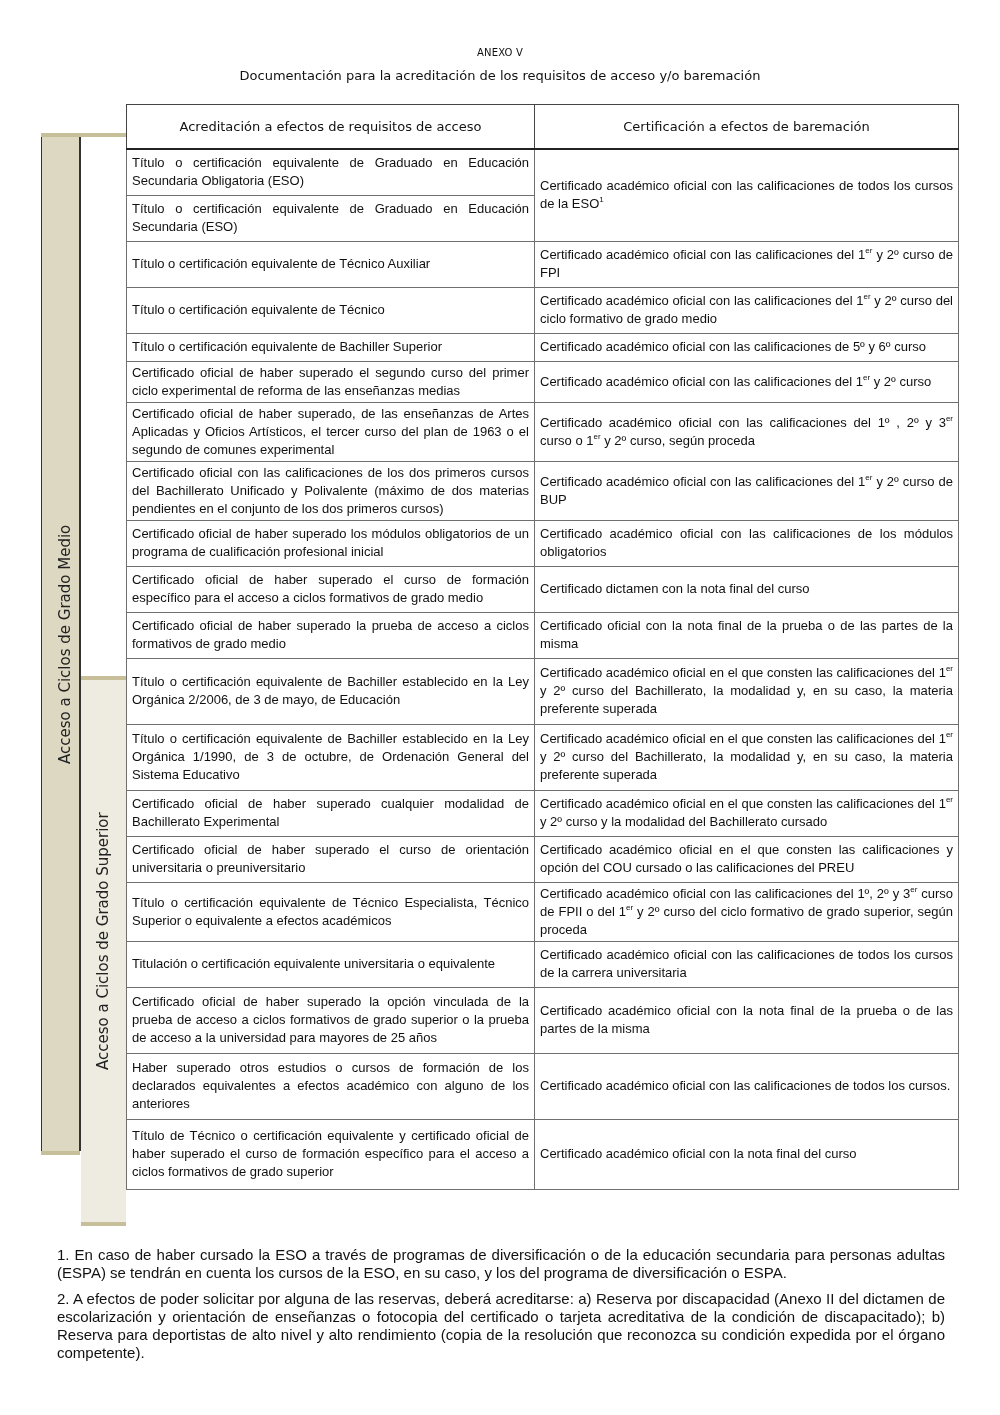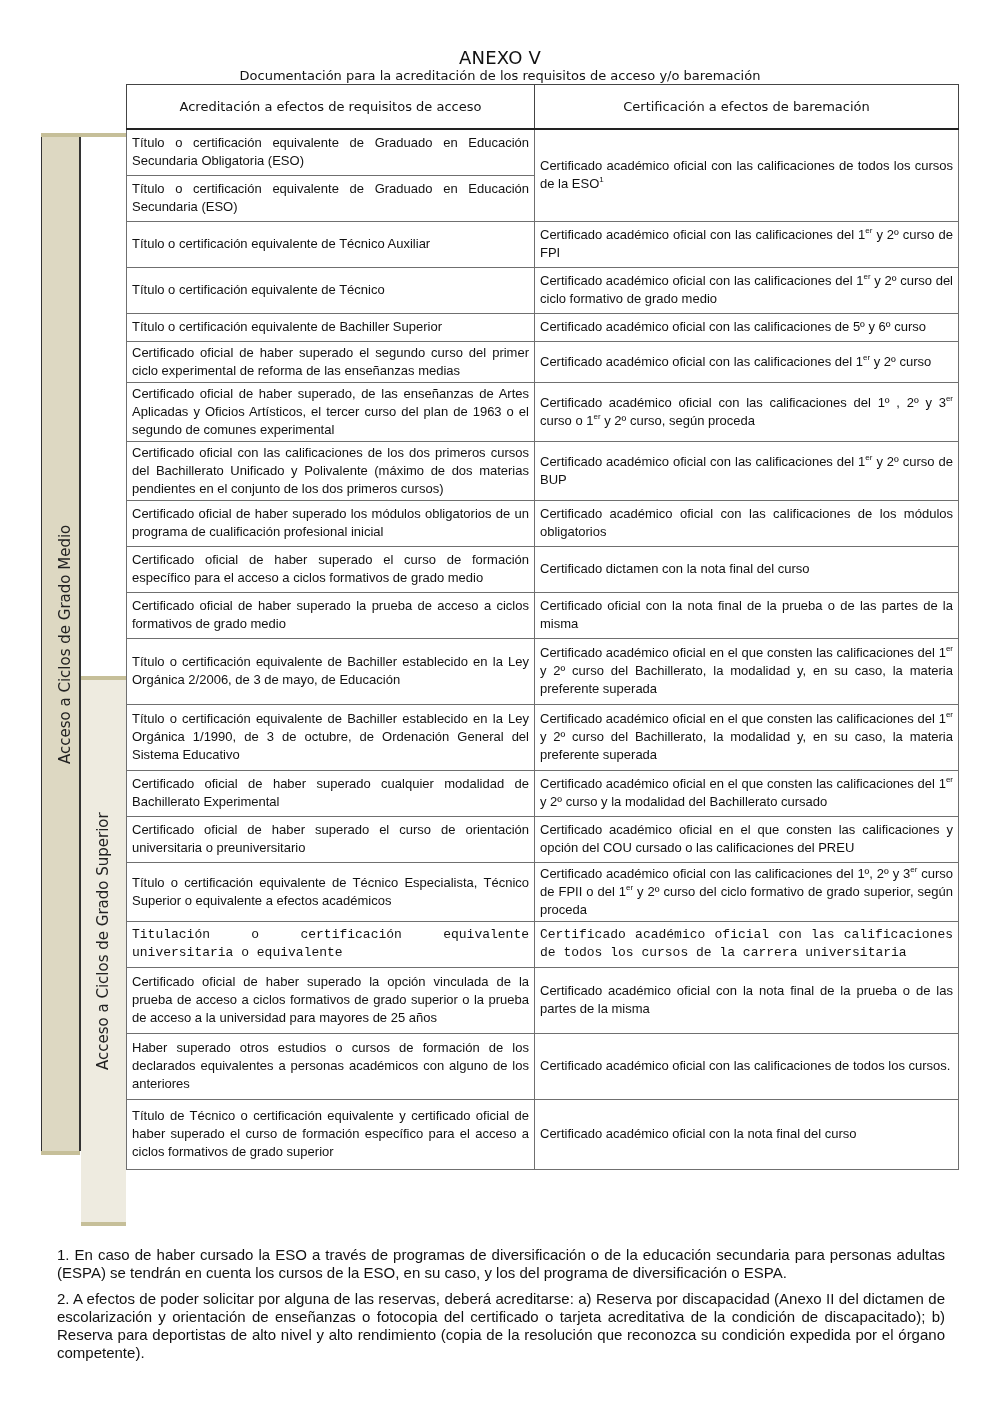--- a/index.html
+++ b/index.html
@@ -1,19 +1,19 @@
 <!DOCTYPE html>
 <html><head>
   <meta charset="utf-8">
   <style>
     html, body { margin: 0; padding: 0; background: #ffffff; }
     body { width: 1000px; height: 1415px; position: relative; color: #111; }
     .title1 {
       position: absolute; left: 0; width: 1000px; top: 47px; text-align: center;
-      font-family: "DejaVu Sans", sans-serif; font-size: 18px; letter-spacing: 0.2px;
+      font-family: "DejaVu Sans", sans-serif; font-size: 10px; letter-spacing: 0.2px;
     }
     .title2 {
       position: absolute; left: 0; width: 1000px; top: 68px; text-align: center;
       font-family: "DejaVu Sans", sans-serif; font-size: 13px;
     }
     
     .band-outer {
       position: absolute; left: 41px; top: 134px; width: 39px; height: 1020px;
       background: #ddd8c2; border-left: 1px solid #333; box-sizing: border-box;
     }
@@ -38,21 +38,21 @@
     }
     .vlabel {
       position: absolute; white-space: nowrap;
       font-family: "DejaVu Sans", sans-serif; font-size: 15px; color: #222;
       transform: rotate(-90deg); transform-origin: center center;
     }
     .vlabel-medio { left: -50px; top: 640px; width: 230px; text-align: center; }
     .vlabel-sup { left: -17px; top: 941px; width: 240px; text-align: center; }
 
     table.main {
-      position: absolute; left: 126px; top: 84px; width: 832px;
+      position: absolute; left: 126px; top: 104px; width: 832px;
       border-collapse: collapse; table-layout: fixed;
       font-family: "Liberation Sans", sans-serif; font-size: 13px; line-height: 18px;
     }
     table.main col.c1 { width: 408px; }
     table.main col.c2 { width: 424px; }
     table.main td, table.main th {
       border: 1px solid #6f6f6f; padding: 2px 5px; vertical-align: middle;
       text-align: justify; font-weight: normal;
     }
     table.main th {
@@ -151,30 +151,30 @@
         <td><span>Certificado académico oficial en el que consten las calificaciones del 1</span><sup>er</sup><span> y 2º curso y la modalidad del Bachillerato cursado</span></td>
       </tr>
       <tr style="height: 46px;">
         <td>Certificado oficial de haber superado el curso de orientación universitaria o preuniversitario</td>
         <td><span>Certificado académico oficial en el que consten las calificaciones y opción del COU cursado o las calificaciones del PREU</span></td>
       </tr>
       <tr style="height: 56px;">
         <td>Título o certificación equivalente de Técnico Especialista, Técnico Superior o equivalente a efectos académicos</td>
         <td><span>Certificado académico oficial con las calificaciones del 1º, 2º y 3</span><sup>er</sup><span> curso de FPII o del 1</span><sup>er</sup><span> y 2º curso del ciclo formativo de grado superior, según proceda</span></td>
       </tr>
-      <tr style="height: 46px; font-family: Liberation Mono, monospace;">
+      <tr style="height: 46px;">
         <td>Titulación o certificación equivalente universitaria o equivalente</td>
         <td><span>Certificado académico oficial con las calificaciones de todos los cursos de la carrera universitaria</span></td>
       </tr>
       <tr style="height: 66px;">
         <td>Certificado oficial de haber superado la opción vinculada de la prueba de acceso a ciclos formativos de grado superior o la prueba de acceso a la universidad para mayores de 25 años</td>
         <td><span>Certificado académico oficial con la nota final de la prueba o de las partes de la misma</span></td>
       </tr>
       <tr style="height: 66px;">
-        <td>Haber superado otros estudios o cursos de formación de los declarados equivalentes a personas académicos con alguno de los anteriores</td>
+        <td>Haber superado otros estudios o cursos de formación de los declarados equivalentes a efectos académico con alguno de los anteriores</td>
         <td><span>Certificado académico oficial con las calificaciones de todos los cursos.</span></td>
       </tr>
       <tr style="height: 70px;">
         <td>Título de Técnico o certificación equivalente y certificado oficial de haber superado el curso de formación específico para el acceso a ciclos formativos de grado superior</td>
         <td><span>Certificado académico oficial con la nota final del curso</span></td>
       </tr>
     </tbody>
 </table>
 
 <div class="notes note1">1. En caso de haber cursado la ESO a través de programas de diversificación o de la educación secundaria para personas adultas (ESPA) se tendrán en cuenta los cursos de la ESO, en su caso, y los del programa de diversificación o ESPA.</div>

